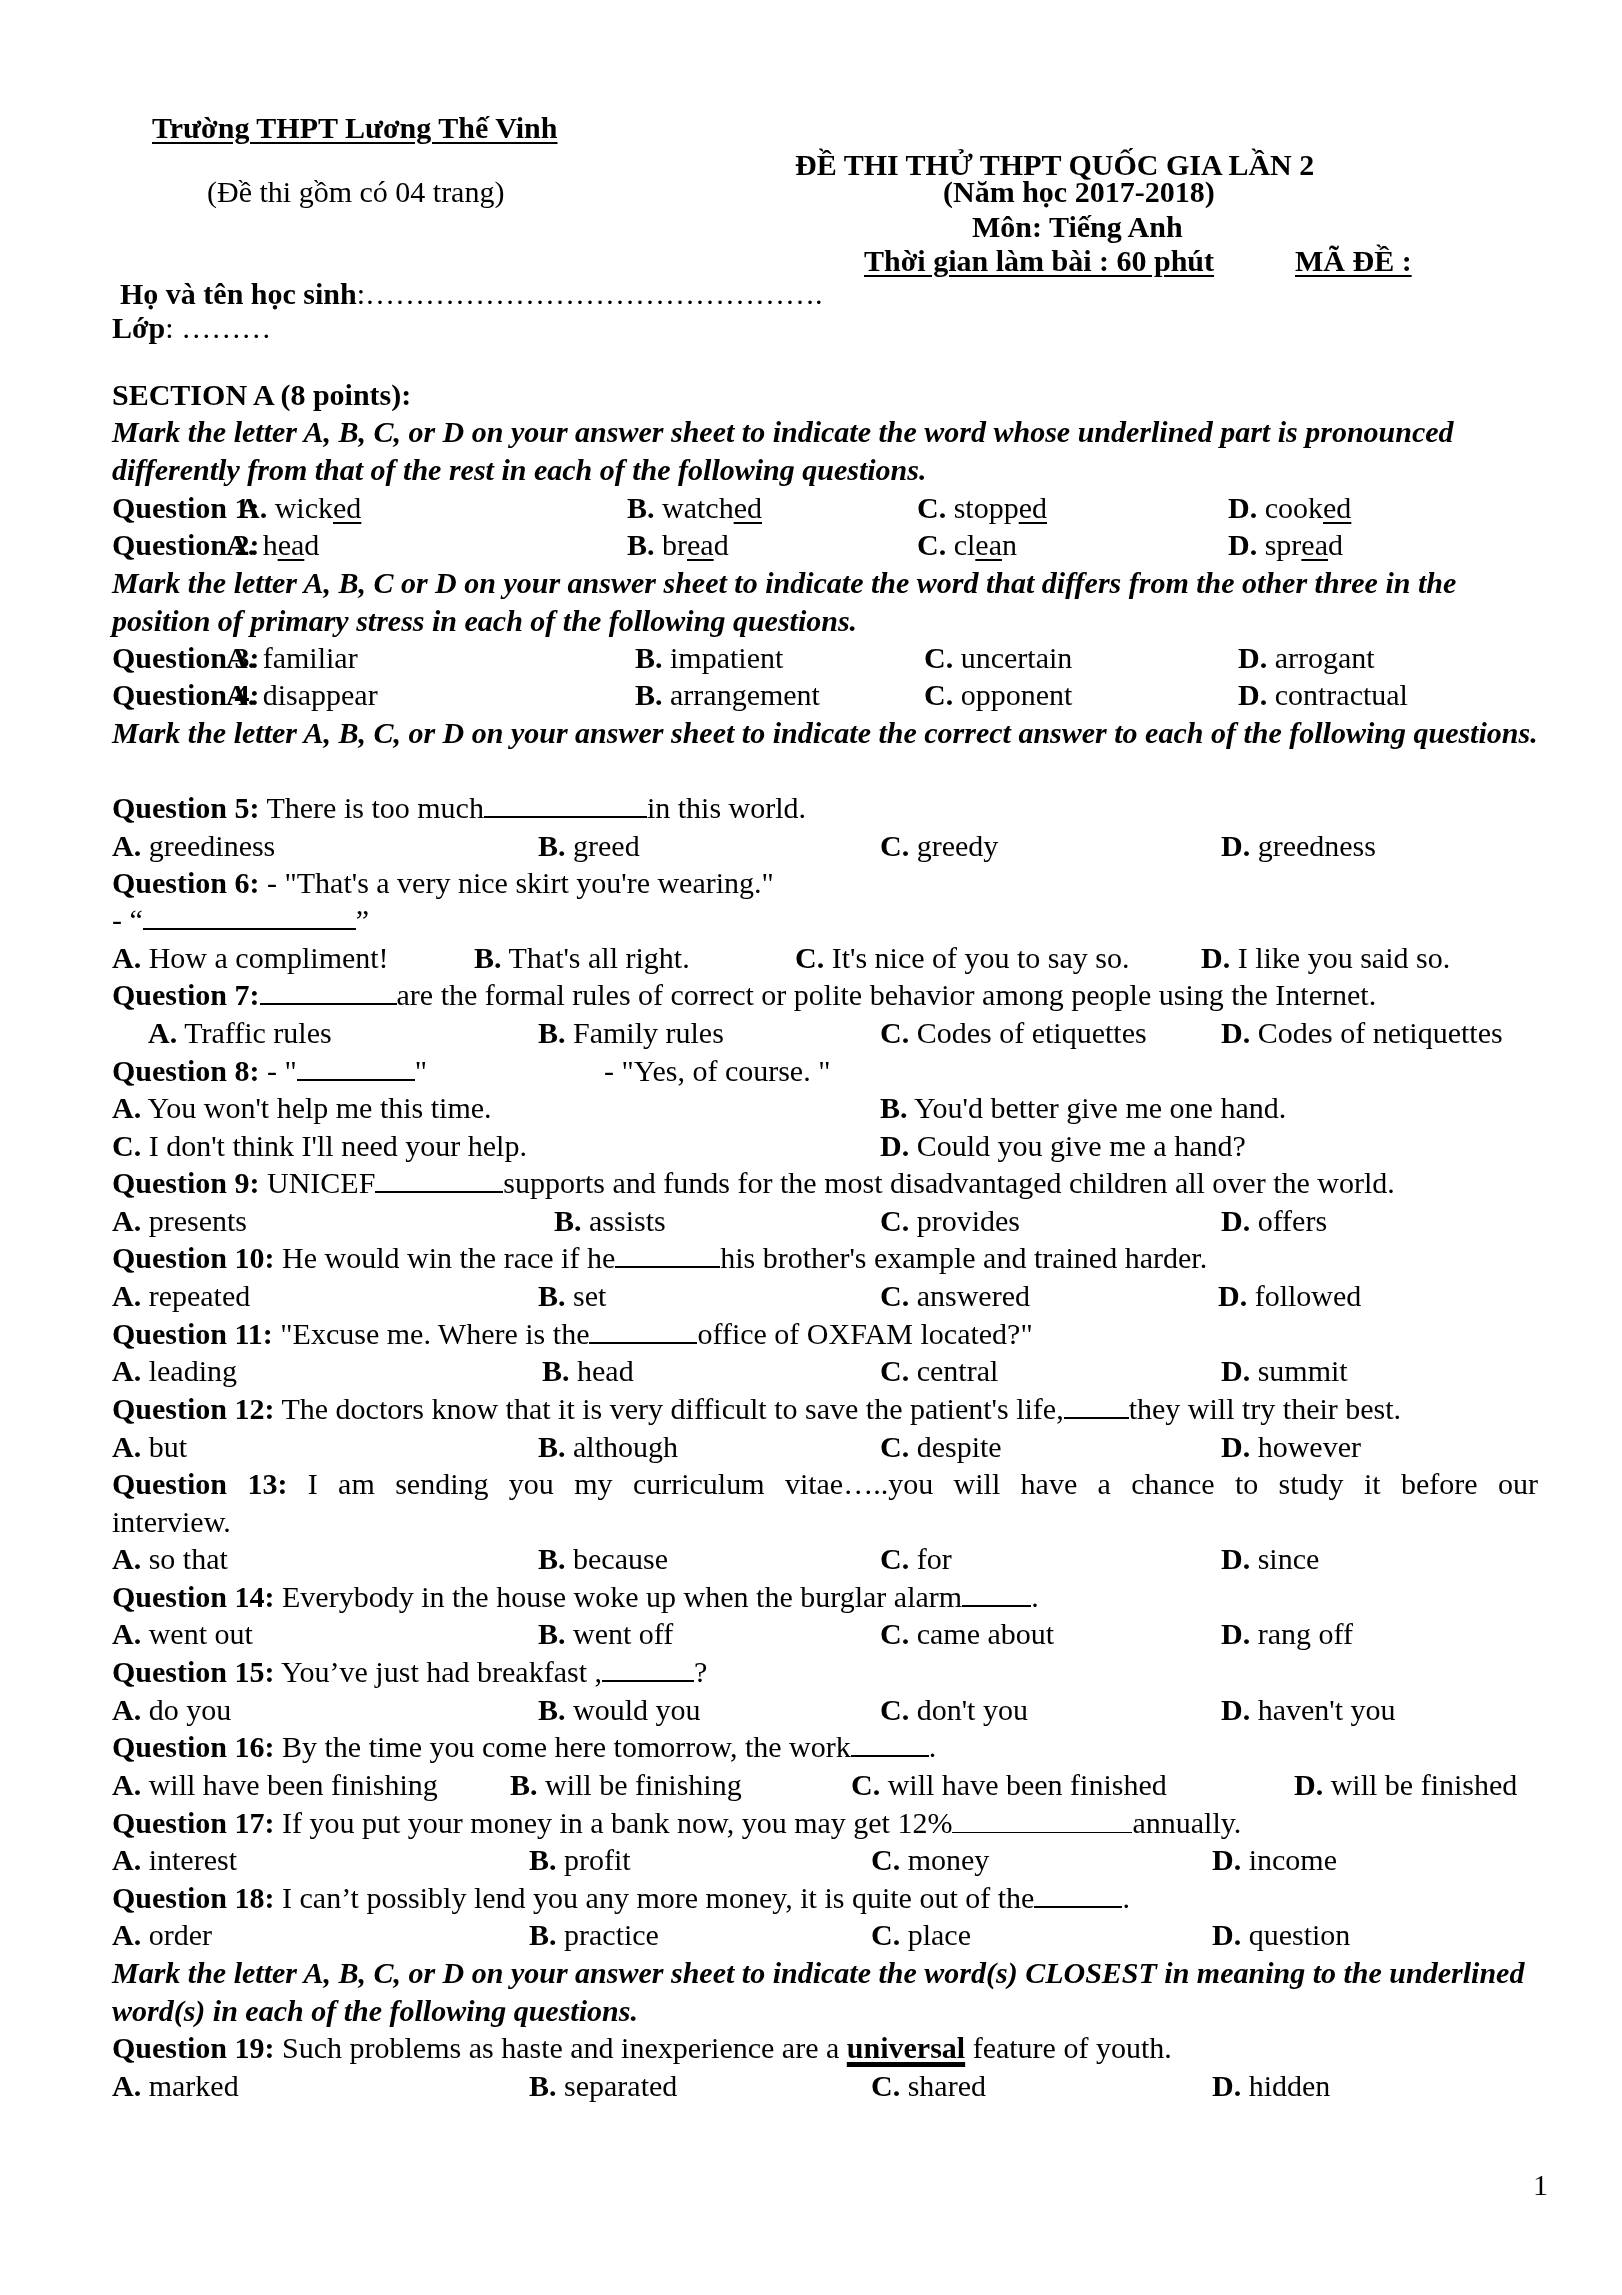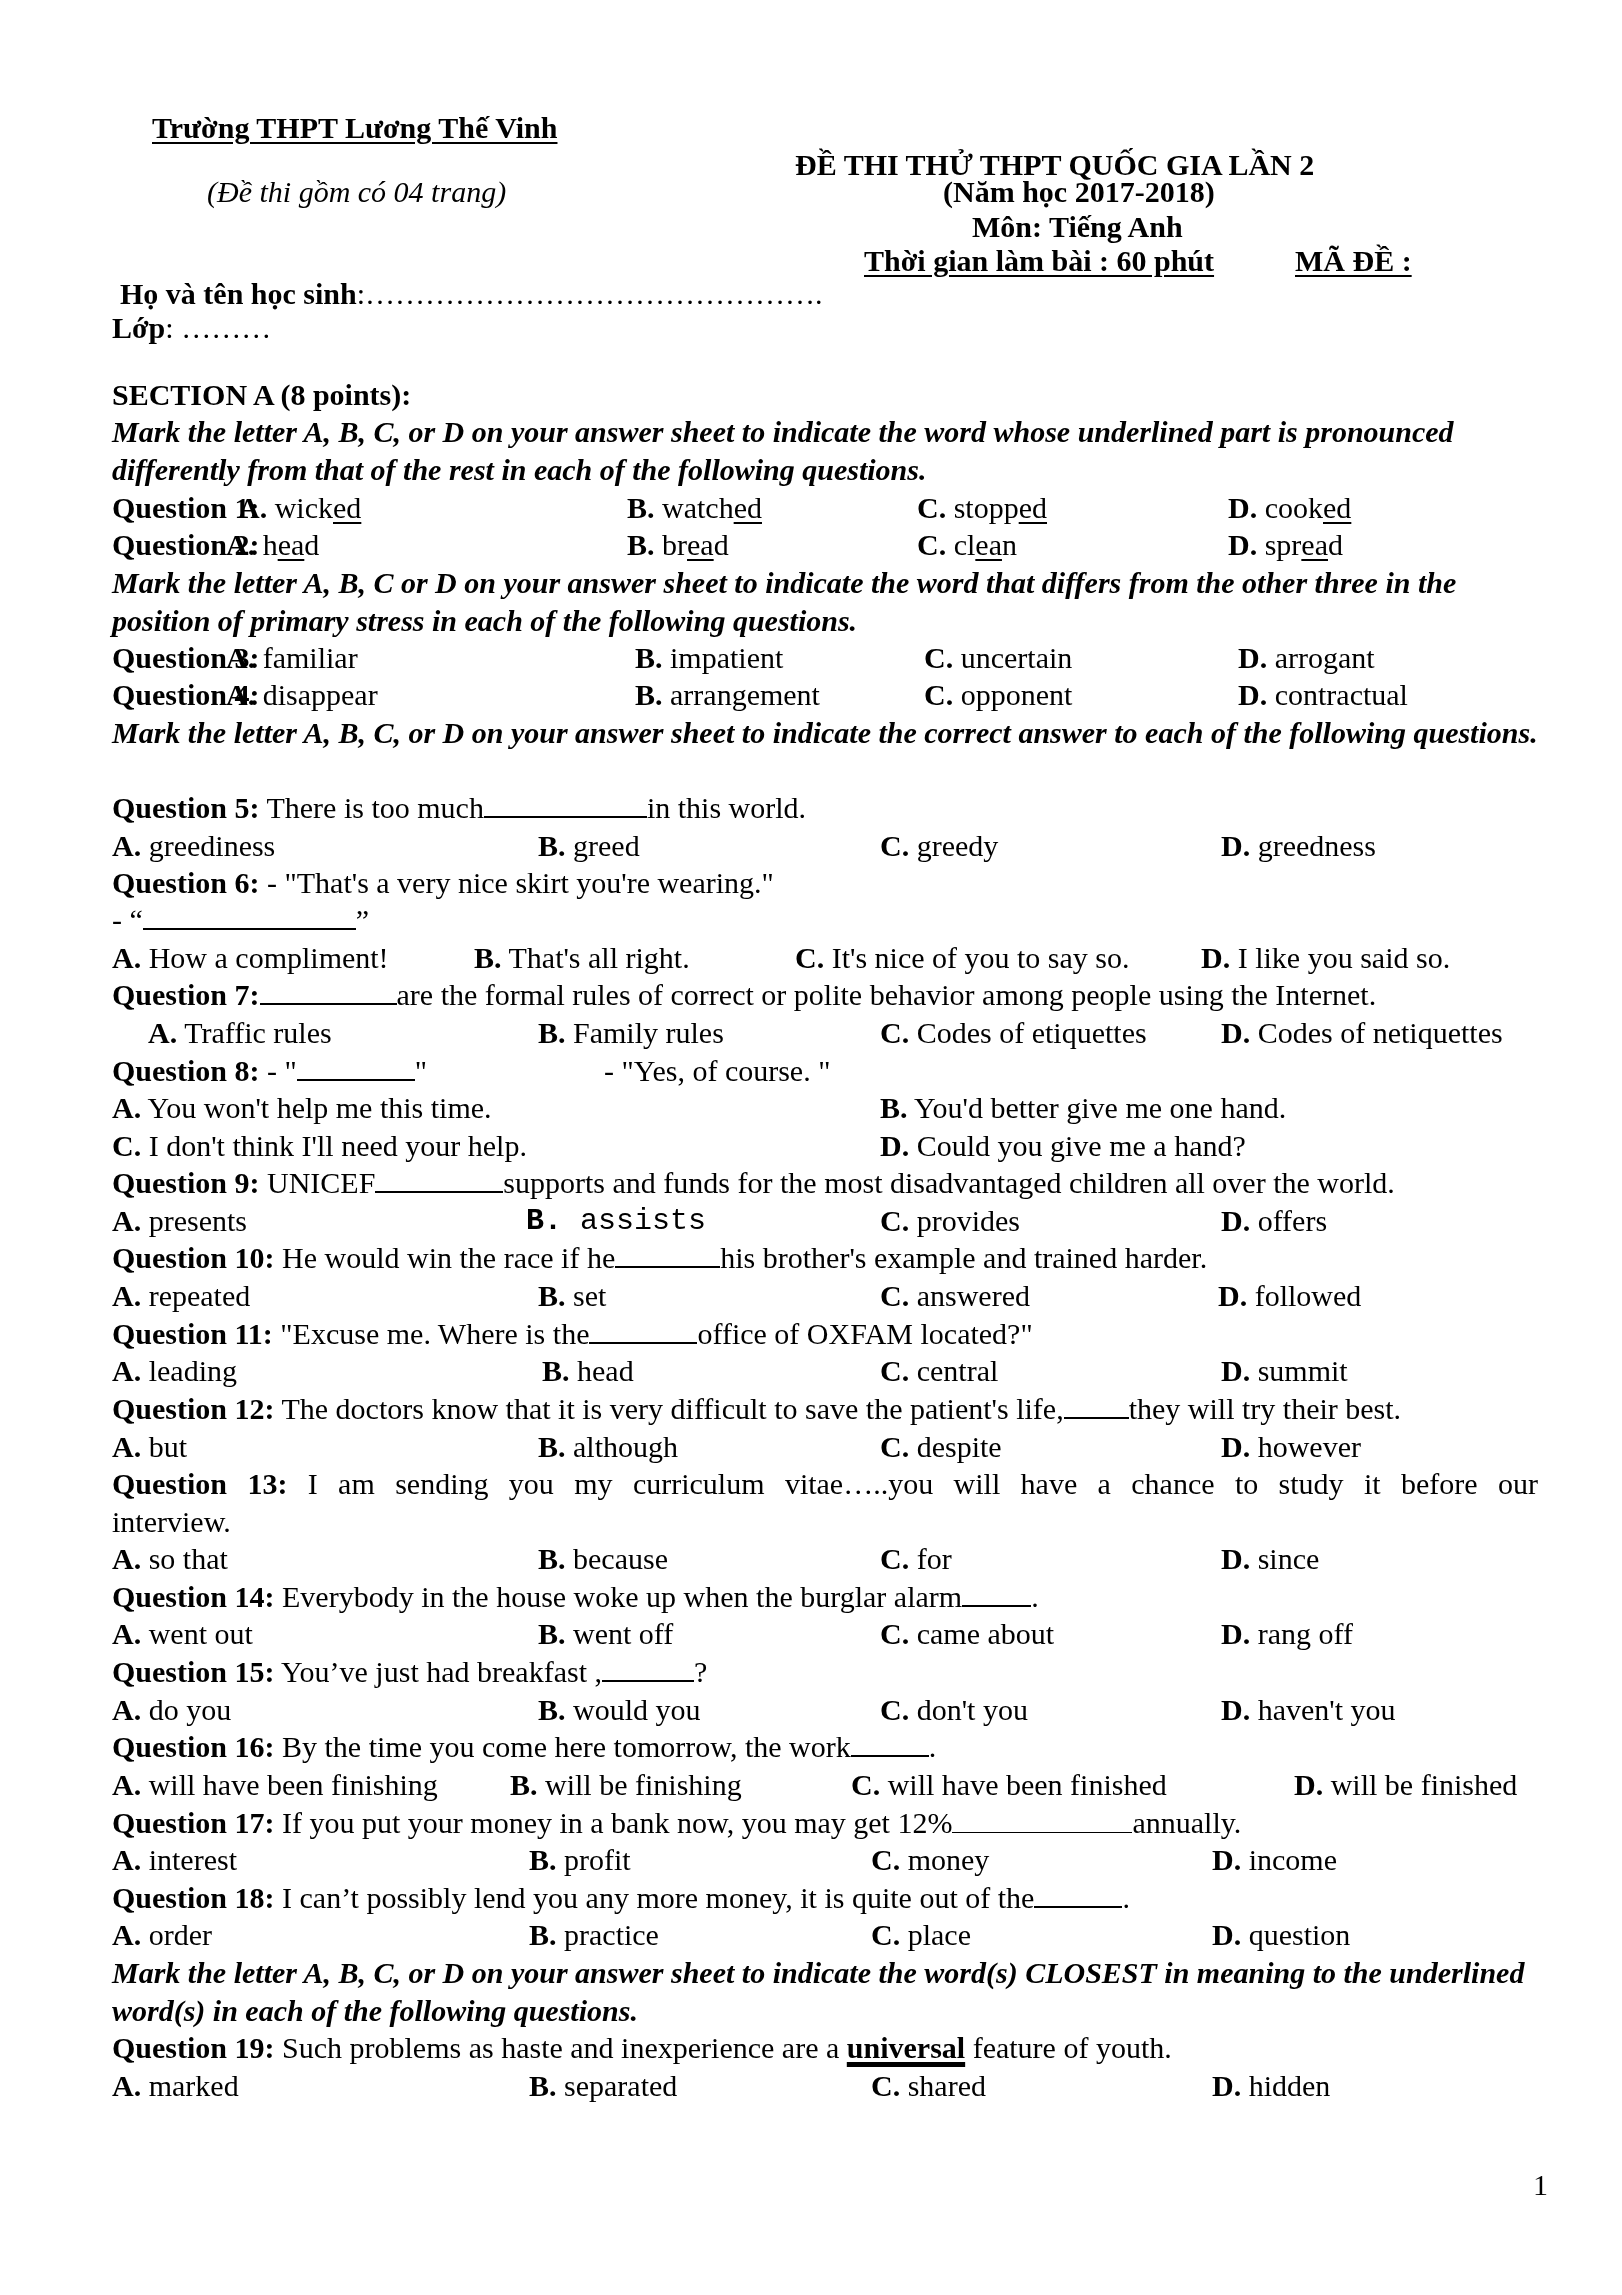--- a/index.html
+++ b/index.html
@@ -4,21 +4,21 @@
 <style>
   html, body { margin: 0; padding: 0; background: #ffffff; }
   body {
     width: 1623px; height: 2295px; position: relative; overflow: hidden;
     font-family: "Liberation Serif", "DejaVu Serif", serif;
     color: #000; font-size: 30px; line-height: 38px;
   }
   .page { position: absolute; left: 0; top: 0; width: 1623px; height: 2295px; }
   .abs { position: absolute; white-space: nowrap; }
   .b { font-weight: bold; }
-  .i { font-style: italic; }
+  .i { }
   .u { text-decoration: underline; text-decoration-thickness: 2px; text-underline-offset: 3.9px; }
   .blank { display: inline-block; border-bottom: 2.6px solid #000; height: 26px; vertical-align: baseline; }
   .row { position: absolute; left: 112px; height: 38px; white-space: nowrap; }
   .opt { position: absolute; top: 0; white-space: nowrap; }
   .instr { position: absolute; left: 112px; width: 1426px; font-weight: bold; font-style: italic; white-space: normal; line-height: 38px; }
   .qtext { position: absolute; left: 112px; width: 1426px; white-space: nowrap; }
   .justify { white-space: normal; text-align: justify; text-align-last: justify; }
 </style>
 </head>
 <body>
@@ -123,21 +123,21 @@
   <div class="row" style="top:1127px;">
     <span class="opt" style="left:0px;"><span class="b">C.</span> <span>I don't think I'll need your help.</span></span>
     <span class="opt" style="left:768px;"><span class="b">D.</span> <span>Could you give me a hand?</span></span>
   </div>
 
   <div class="qtext" style="top:1164px;">
     <span class="b">Question 9:</span><span> UNICEF</span><span class="blank" style="width:128px;"></span><span>supports and funds for the most disadvantaged children all over the world.</span>
   </div>
   <div class="row" style="top:1202px;">
     <span class="opt" style="left:0px;"><span class="b">A.</span> <span>presents</span></span>
-    <span class="opt" style="left:414px;font-family:Liberation Mono, monospace;"><span class="b">B.</span> <span>assists</span></span>
+    <span class="opt" style="left:442px;"><span class="b">B.</span> <span>assists</span></span>
     <span class="opt" style="left:768px;"><span class="b">C.</span> <span>provides</span></span>
     <span class="opt" style="left:1109px;"><span class="b">D.</span> <span>offers</span></span>
   </div>
 
   <div class="qtext" style="top:1239px;">
     <span class="b">Question 10:</span><span> He would win the race if he</span><span class="blank" style="width:105px;"></span><span>his brother's example and trained harder.</span>
   </div>
   <div class="row" style="top:1277px;">
     <span class="opt" style="left:0px;"><span class="b">A.</span> <span>repeated</span></span>
     <span class="opt" style="left:426px;"><span class="b">B.</span> <span>set</span></span>

